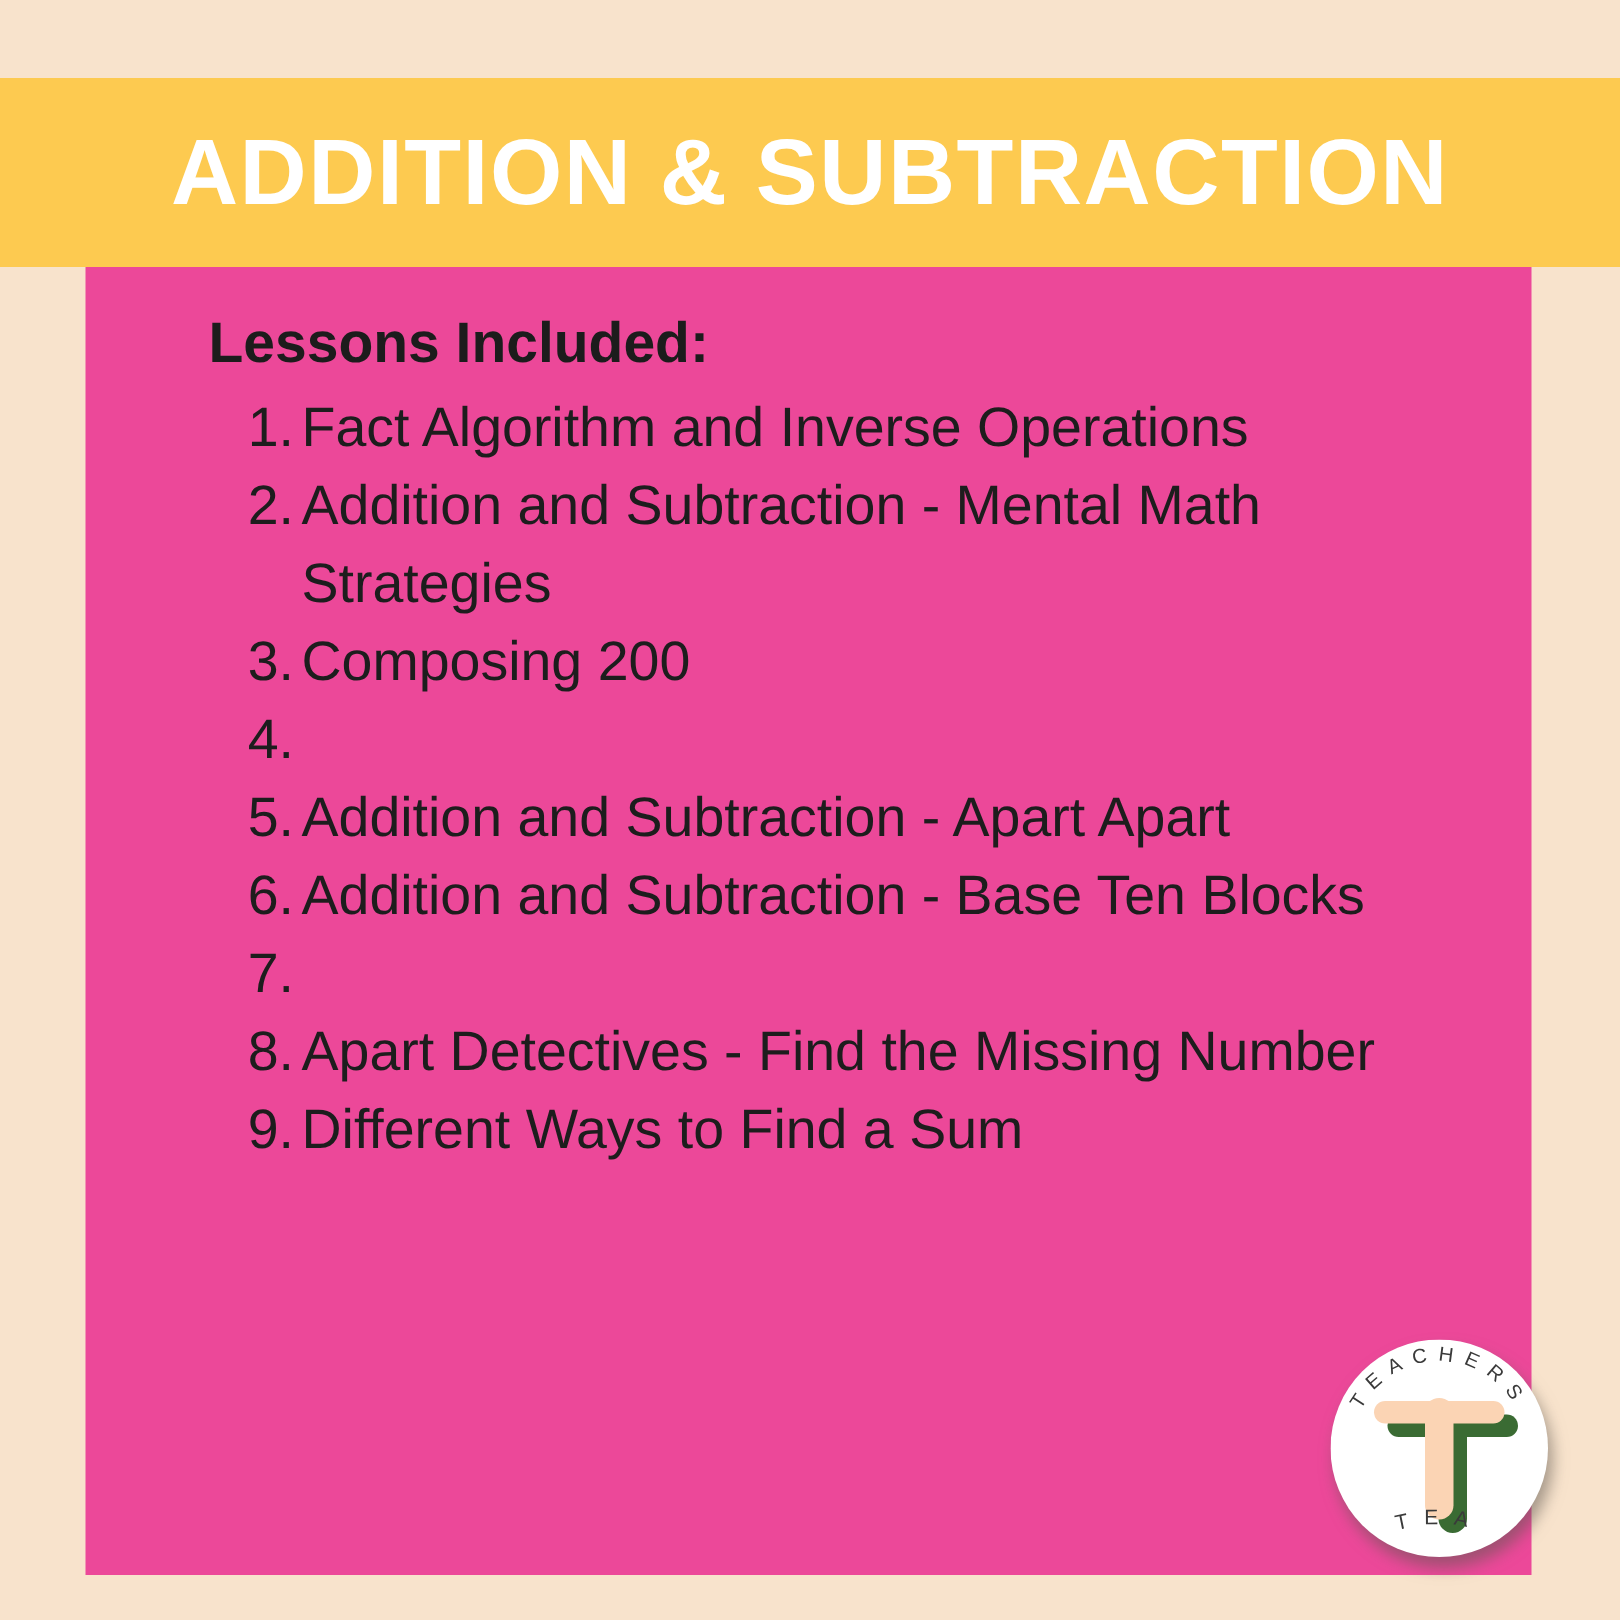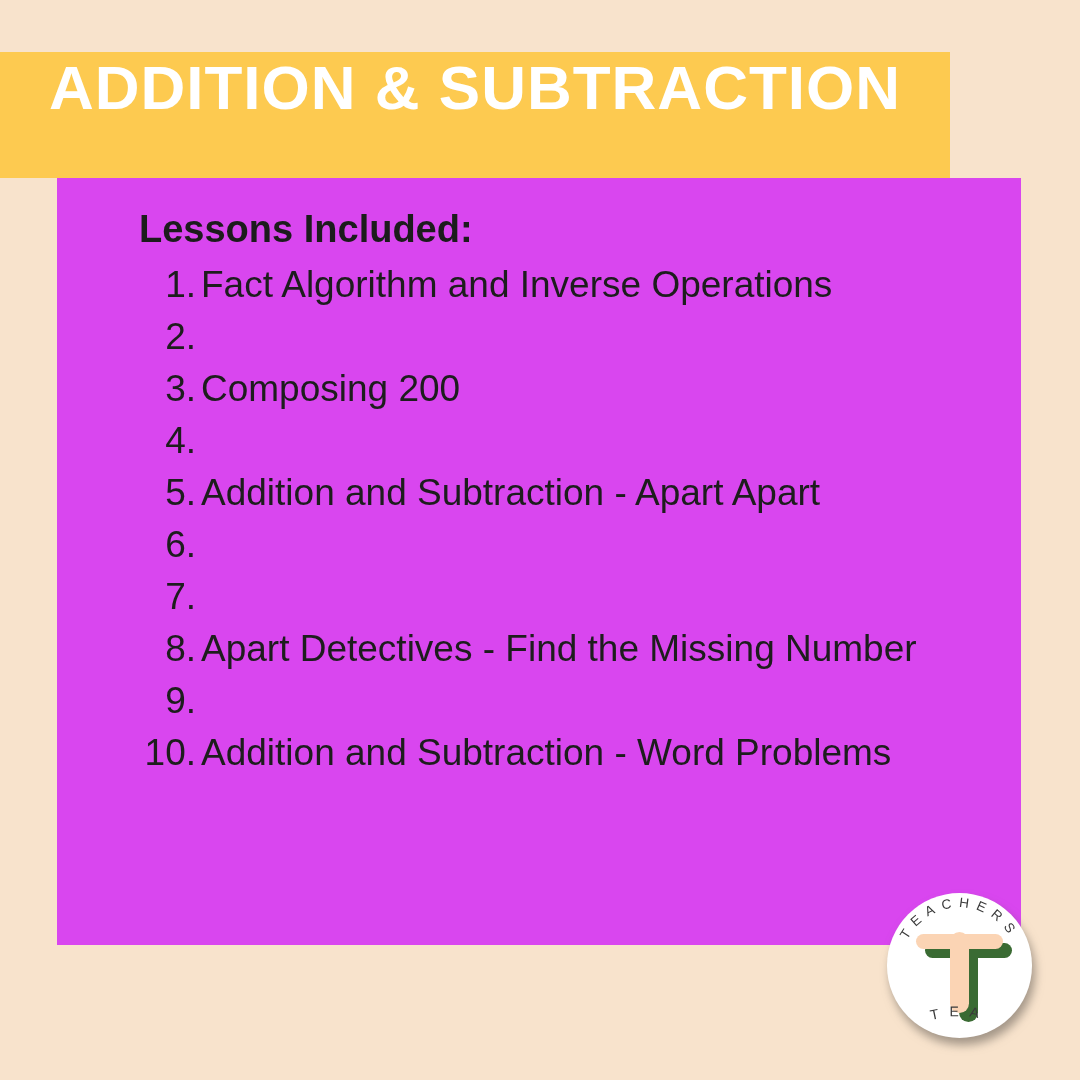--- a/index.html
+++ b/index.html
@@ -6,37 +6,38 @@
   html, body { width: 1080px; height: 1080px; }
   body {
     position: relative;
     background: #f8e3cc;
     font-family: "Liberation Sans", sans-serif;
     overflow: hidden;
   }
   .banner {
     position: absolute;
     top: 52px; left: 0;
-    width: 950px; height: 126px;
+    width: 1080px; height: 126px;
     background: #fdca50;
     display: flex;
+    align-items: center;
     justify-content: center;
   }
   .banner h1 {
     color: #ffffff;
     font-size: 62px;
     font-weight: 700;
     letter-spacing: 1px;
     white-space: nowrap;
   }
   .card {
     position: absolute;
     top: 178px; left: 57px;
-    width: 964px; height: 767px;
-    background: #d946ef;
+    width: 964px; height: 872px;
+    background: #ec4899;
   }
   .card h2 {
     margin: 30px 0 8px 82px;
     font-size: 38px;
     font-weight: 700;
     color: #1c1c1c;
   }
   ol.lessons {
     list-style: none;
     margin-left: 82px;
@@ -69,48 +70,47 @@
 
 <div class="card">
   <h2>Lessons Included:</h2>
   <ol class="lessons">
       <li>
         <span class="num">1.</span>
         <span class="txt">Fact Algorithm and Inverse Operations</span>
       </li>
       <li>
         <span class="num">2.</span>
+        <span class="txt">Addition and Subtraction - Mental Math Strategies</span>
       </li>
       <li>
         <span class="num">3.</span>
         <span class="txt">Composing 200</span>
       </li>
       <li>
         <span class="num">4.</span>
       </li>
       <li>
         <span class="num">5.</span>
         <span class="txt">Addition and Subtraction - Apart Apart</span>
       </li>
       <li>
         <span class="num">6.</span>
+        <span class="txt">Addition and Subtraction - Base Ten Blocks</span>
       </li>
       <li>
         <span class="num">7.</span>
       </li>
       <li>
         <span class="num">8.</span>
         <span class="txt">Apart Detectives - Find the Missing Number</span>
       </li>
       <li>
         <span class="num">9.</span>
-      </li>
-      <li>
-        <span class="num">10.</span>
-        <span class="txt">Addition and Subtraction - Word Problems</span>
+        <span class="txt">Different Ways to Find a Sum</span>
       </li>
     </ol>
 </div>
 
 <div class="logo">
   <svg width="145" height="145" viewBox="-72.5 -72.5 145 145">
     <defs>
       <path id="topArc" d="M -56 14 A 57.8 57.8 0 1 1 56 14" fill="none"></path>
       <path id="bottomArc" d="M -34 57 A 95 95 0 0 1 34 57" fill="none"></path>
     </defs>

